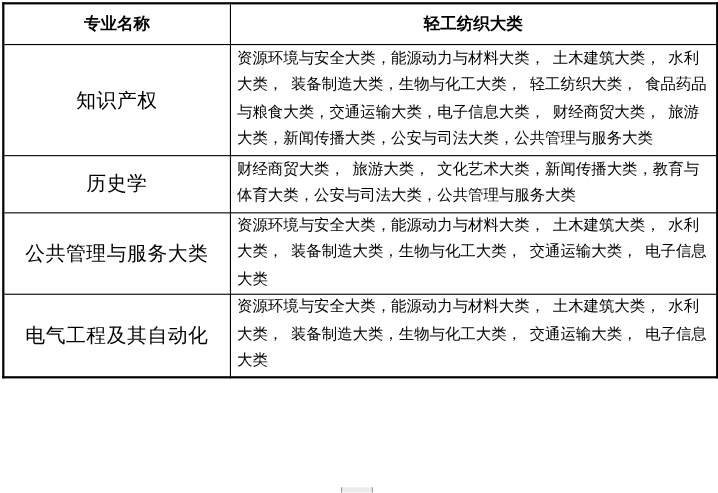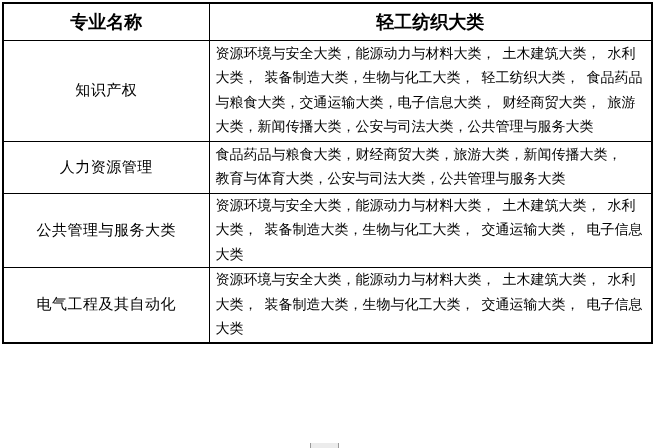--- a/index.html
+++ b/index.html
@@ -25,29 +25,29 @@
     table-layout: fixed;
     border: 2px solid #000000;
   }
   table.majors col.c1 { width: 206px; }
   table.majors col.c2 { width: 443px; }
   table.majors th, table.majors td {
     border: 1px solid #000000;
     overflow: hidden;
   }
   table.majors th {
-    font-size: 18px;
+    font-size: 15px;
     font-weight: bold;
     text-align: center;
     vertical-align: middle;
     padding: 0;
   }
   tr.hdr { height: 37px; }
   td.major {
-    font-size: 15px;
+    font-size: 18px;
     text-align: center;
     vertical-align: middle;
     padding: 0;
     letter-spacing: 0.5px;
   }
   td.scope {
     font-size: 14px;
     line-height: 24.5px;
     vertical-align: middle;
     white-space: pre;
@@ -79,23 +79,23 @@
       <th>轻工纺织大类</th>
     </tr>
     <tr style="height:101px">
       <td class="major">知识产权</td>
       <td class="scope">资源环境与安全大类，能源动力与材料大类，  土木建筑大类，  水利
 大类，  装备制造大类，生物与化工大类，  轻工纺织大类，  食品药品
 与粮食大类，交通运输大类，电子信息大类，  财经商贸大类，  旅游
 大类，新闻传播大类，公安与司法大类，公共管理与服务大类</td>
     </tr>
     <tr style="height:52px">
-      <td class="major">人力资源管理</td>
-      <td class="scope">食品药品与粮食大类，财经商贸大类，旅游大类，新闻传播大类，
-教育与体育大类，公安与司法大类，公共管理与服务大类</td>
+      <td class="major">历史学</td>
+      <td class="scope">财经商贸大类，  旅游大类，  文化艺术大类，新闻传播大类，教育与
+体育大类，公安与司法大类，公共管理与服务大类</td>
     </tr>
     <tr style="height:73px">
       <td class="major">公共管理与服务大类</td>
       <td class="scope">资源环境与安全大类，能源动力与材料大类，  土木建筑大类，  水利
 大类，  装备制造大类，生物与化工大类，  交通运输大类，  电子信息
 大类</td>
     </tr>
     <tr style="height:74px">
       <td class="major">电气工程及其自动化</td>
       <td class="scope">资源环境与安全大类，能源动力与材料大类，  土木建筑大类，  水利

